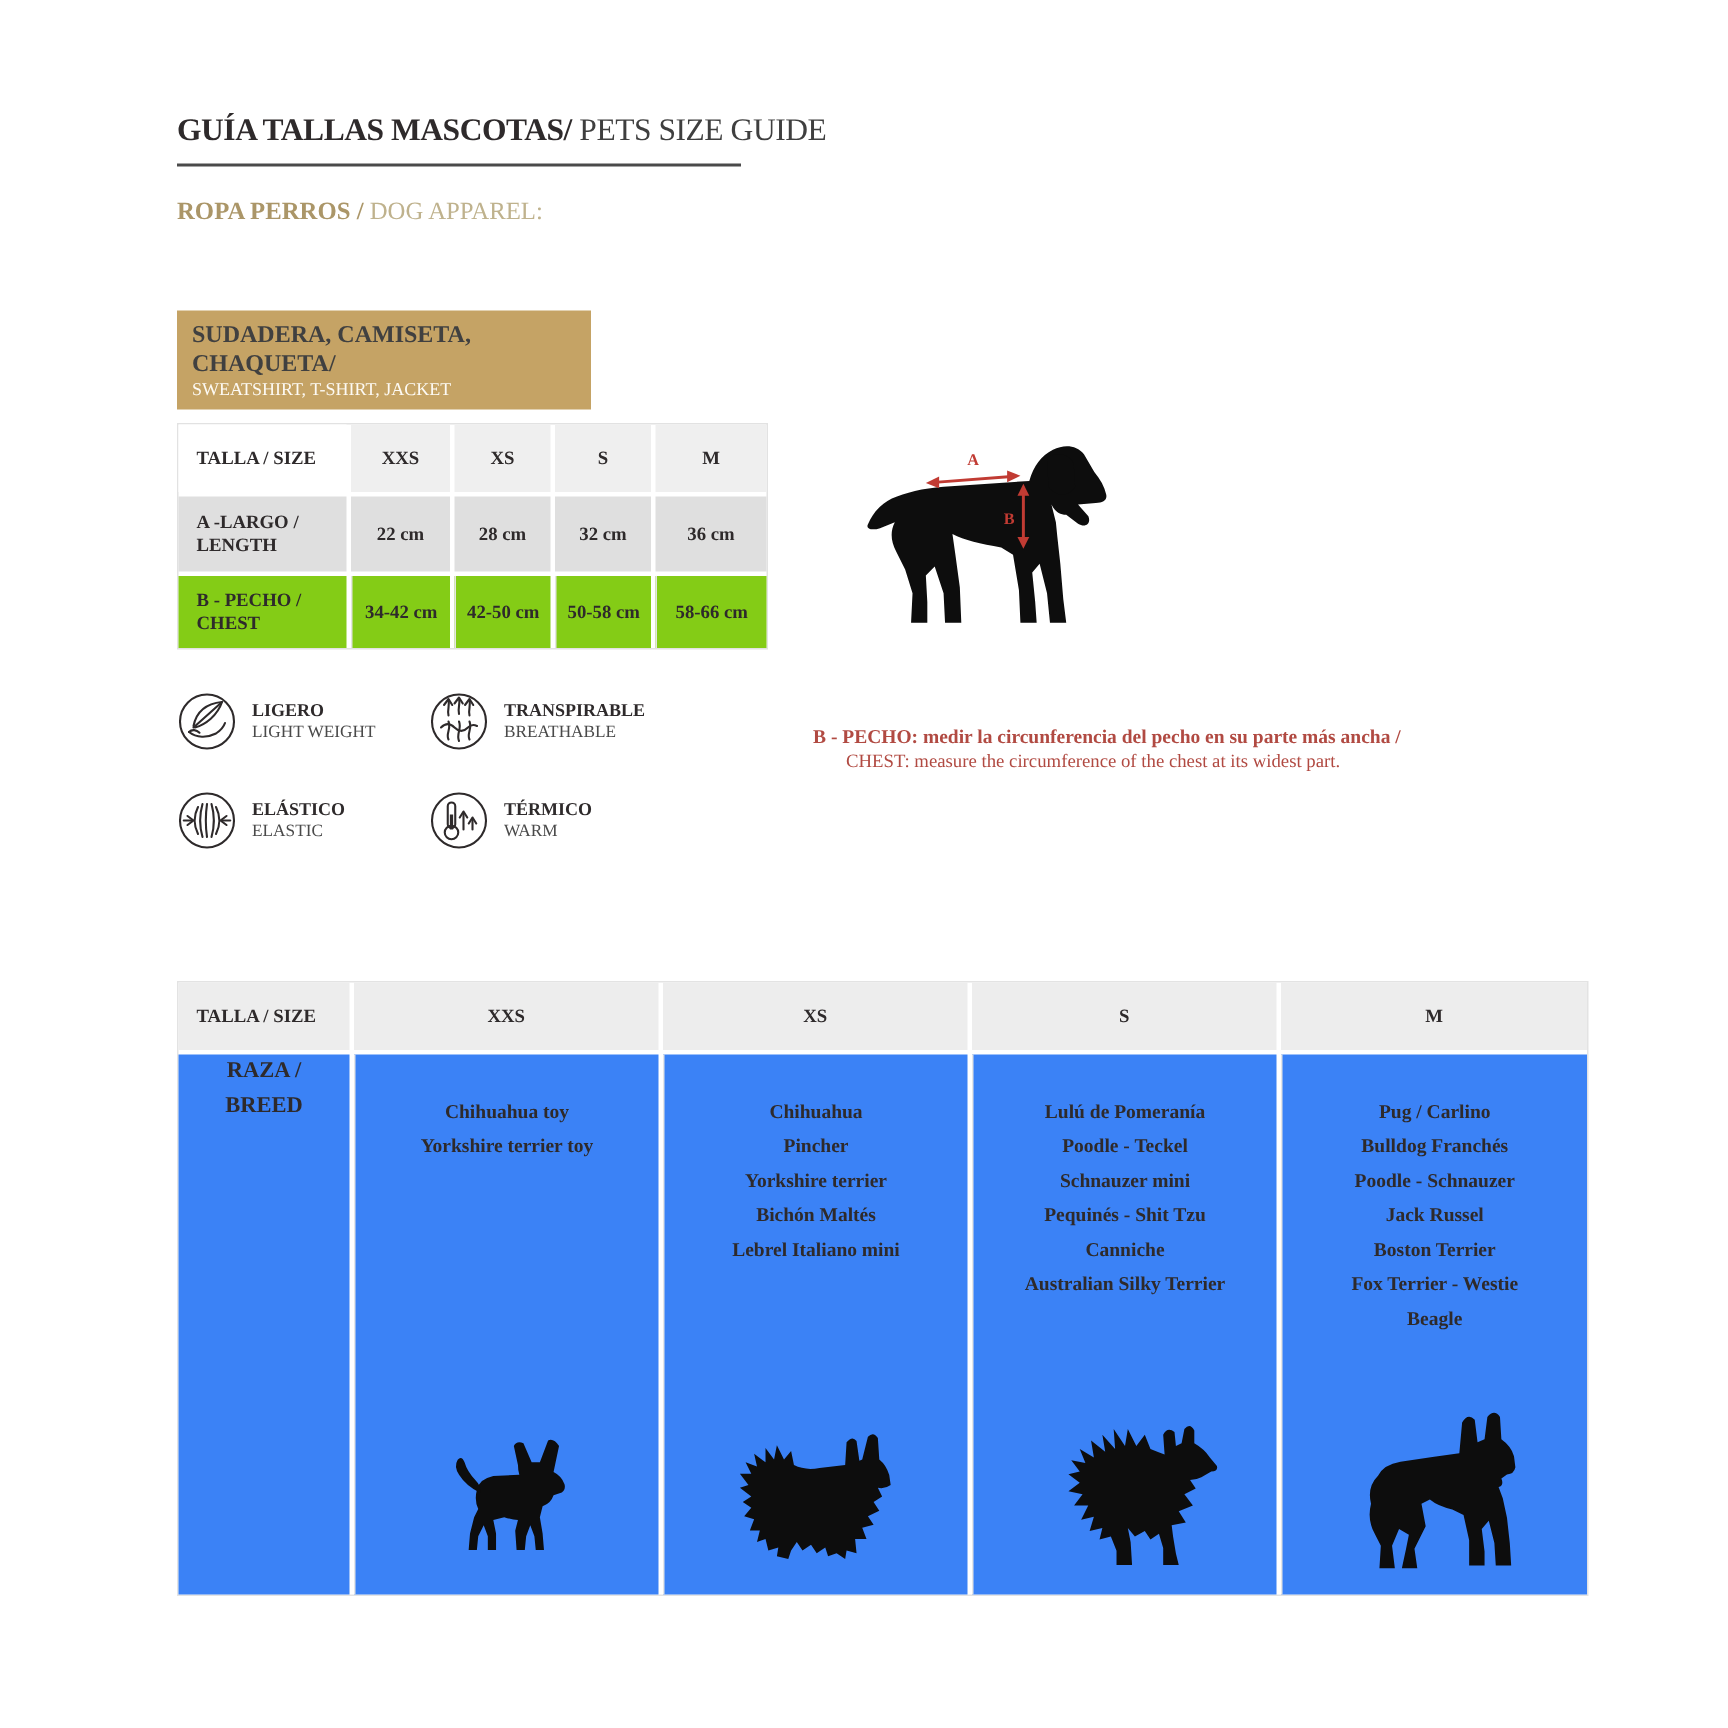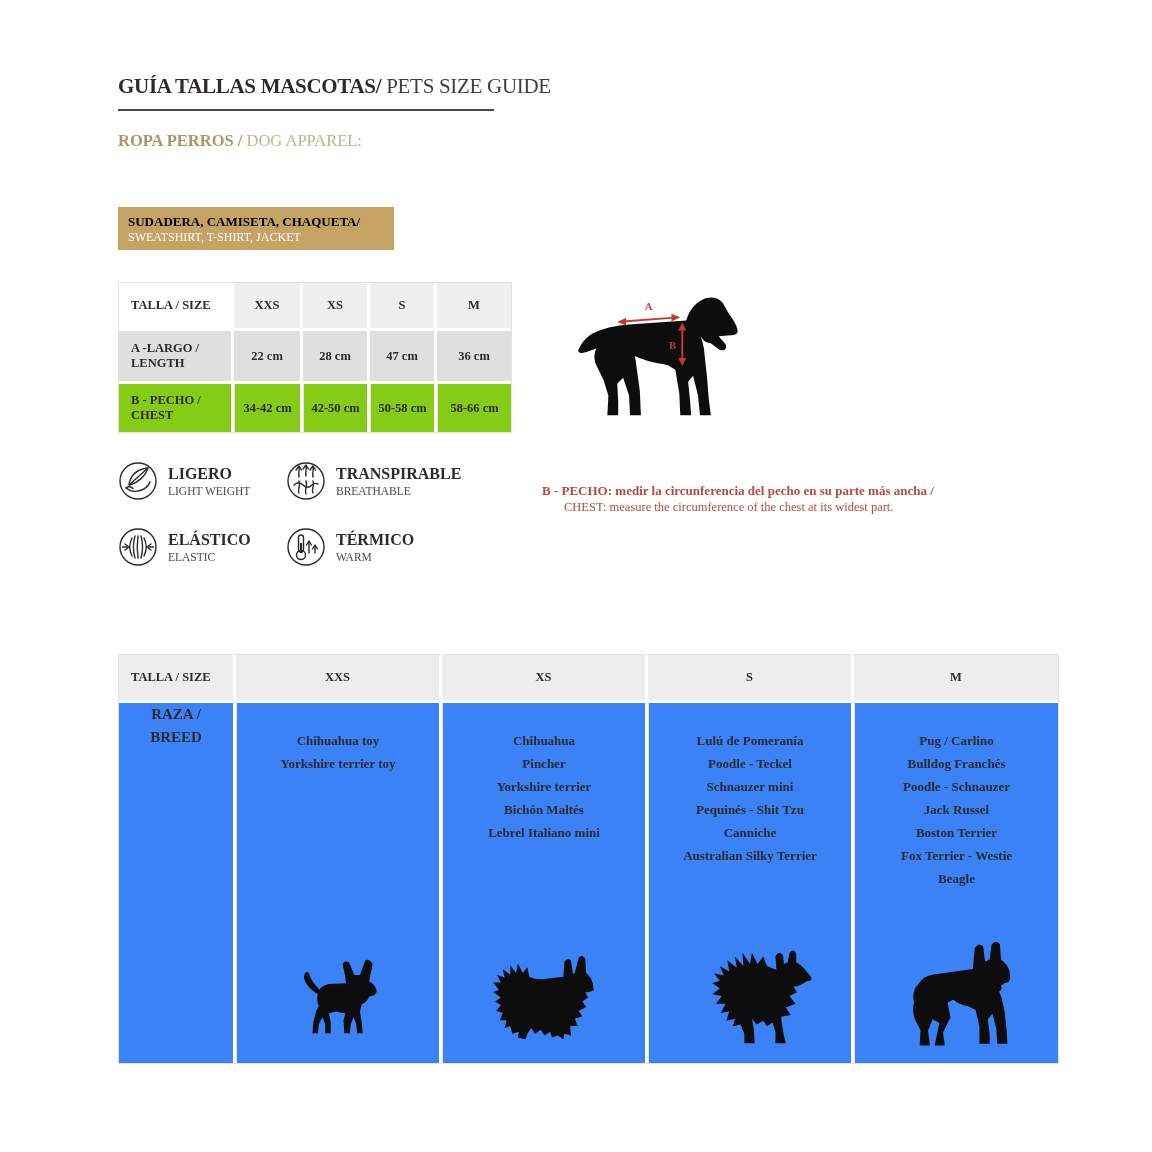--- a/index.html
+++ b/index.html
@@ -10,41 +10,41 @@
   
   .title{position:absolute;left:90px;top:74px;font-size:21px;letter-spacing:-0.3px;white-space:nowrap;}
   .title .t1{font-weight:700;color:#2e2a2b;}
   .title .t2{font-weight:400;color:#3f3f3f;}
   .title-underline{position:absolute;left:90px;top:109px;width:376px;height:2px;background:#4a4a4a;}
   .subtitle{position:absolute;left:90px;top:131px;font-size:16.5px;white-space:nowrap;}
   .subtitle .s1{font-weight:700;color:#ab9668;}
   .subtitle .s2{font-weight:400;color:#bfb28d;}
   
   .banner{position:absolute;left:90px;top:207px;width:256px;background:#c5a365;padding:7px 10px 6px 10px;box-sizing:content-box;}
-  .banner .b1{font-size:13px;font-weight:700;color:#000000;line-height:1.2;}
+  .banner .b1{font-size:16px;font-weight:700;color:#404040;line-height:1.2;}
   .banner .b2{font-size:12px;font-weight:400;color:#fdfaf4;line-height:1.2;}
   
   .size-table{
     position:absolute;left:90px;top:282px;border:1px solid #e2e2e2;background:#ffffff;
     display:grid;grid-template-columns:112px 66px 64px 64px 74px;grid-template-rows:45px 50px 48px;gap:3px;
   }
   .size-table .cell{display:flex;align-items:center;justify-content:center;font-size:12.5px;font-weight:700;}
   .size-table .lbl{justify-content:flex-start;padding-left:12px;}
   .size-table .hdr{background:#efefef;}
   .size-table .hdr-first{background:#ffffff;}
   .size-table .rowA{background:#dfdfdf;}
   .size-table .rowB{background:#84cc16;}
   .size-table .rowB.sep{border-left:1px solid #e4e4e4;}
   
   .diagram{position:absolute;left:540px;top:293px;}
   
   .features{position:absolute;left:90px;top:461px;display:grid;grid-template-columns:168px 210px;row-gap:26px;}
   .feature{display:flex;align-items:center;}
   .feature .ficon{flex:0 0 auto;margin-right:10px;display:block;}
-  .feature .fname{font-size:16px;font-weight:700;line-height:1.25;}
+  .feature .fname{font-size:12px;font-weight:700;line-height:1.25;}
   .feature .fname-en{font-size:11.5px;font-weight:400;color:#4a4a4a;line-height:1.25;}
   
   .notes{position:absolute;left:514px;top:482px;width:450px;color:#b14a42;}
   .note{margin-bottom:7px;}
   .note .nb{font-size:13px;font-weight:700;line-height:17px;}
   .note .nl{font-size:12.5px;font-weight:400;line-height:17px;margin-left:22px;}
   
   .breed-table{
     position:absolute;left:90px;top:654px;border:1px solid #e3e3e3;background:#ffffff;
     display:grid;grid-template-columns:114px 203px 203px 203px 204px;grid-template-rows:45px 360px;gap:3px;
@@ -75,21 +75,21 @@
   <div class="size-table">
     <div class="cell lbl hdr-first">TALLA /  SIZE</div>
     <div class="cell hdr">XXS</div>
     <div class="cell hdr">XS</div>
     <div class="cell hdr">S</div>
     <div class="cell hdr">M</div>
 
     <div class="cell lbl rowA">A -LARGO / LENGTH</div>
     <div class="cell rowA">22 cm</div>
     <div class="cell rowA">28 cm</div>
-    <div class="cell rowA">47 cm</div>
+    <div class="cell rowA">32 cm</div>
     <div class="cell rowA">36 cm</div>
 
     <div class="cell lbl rowB">B - PECHO / CHEST</div>
     <div class="cell rowB sep">34-42 cm</div>
     <div class="cell rowB sep">42-50 cm</div>
     <div class="cell rowB sep">50-58 cm</div>
     <div class="cell rowB sep">58-66 cm</div>
   </div>
 
   <div class="diagram">

